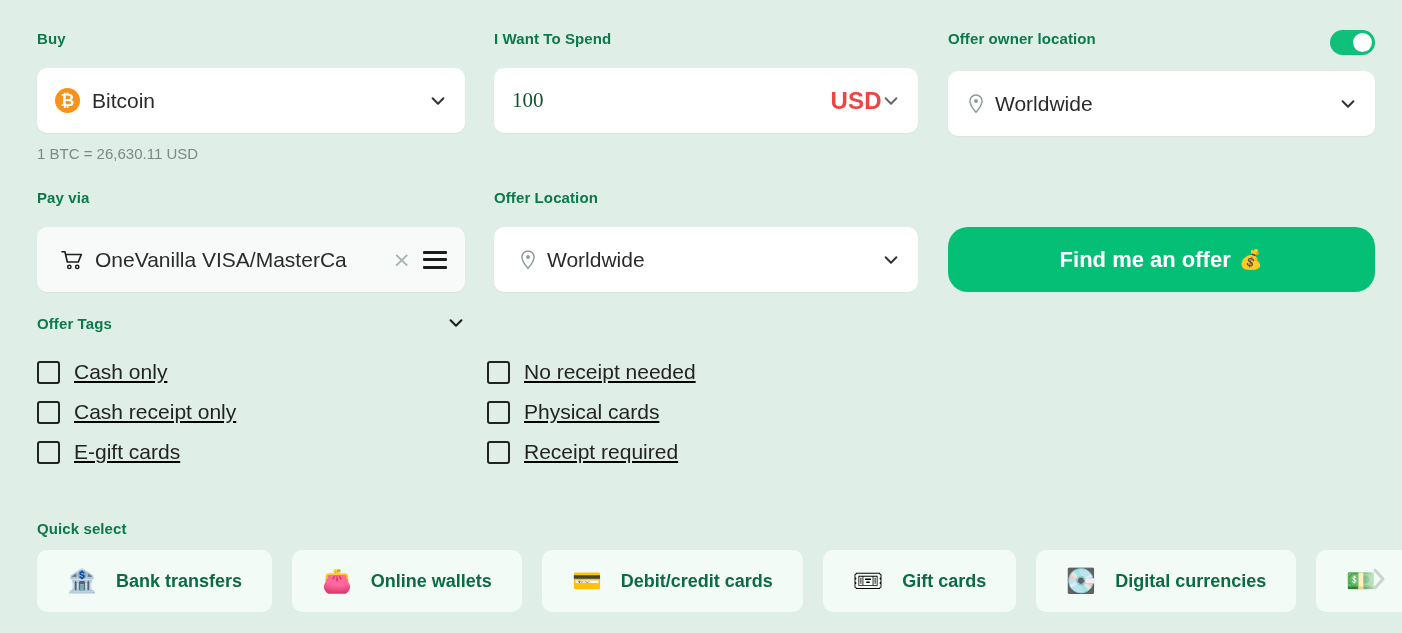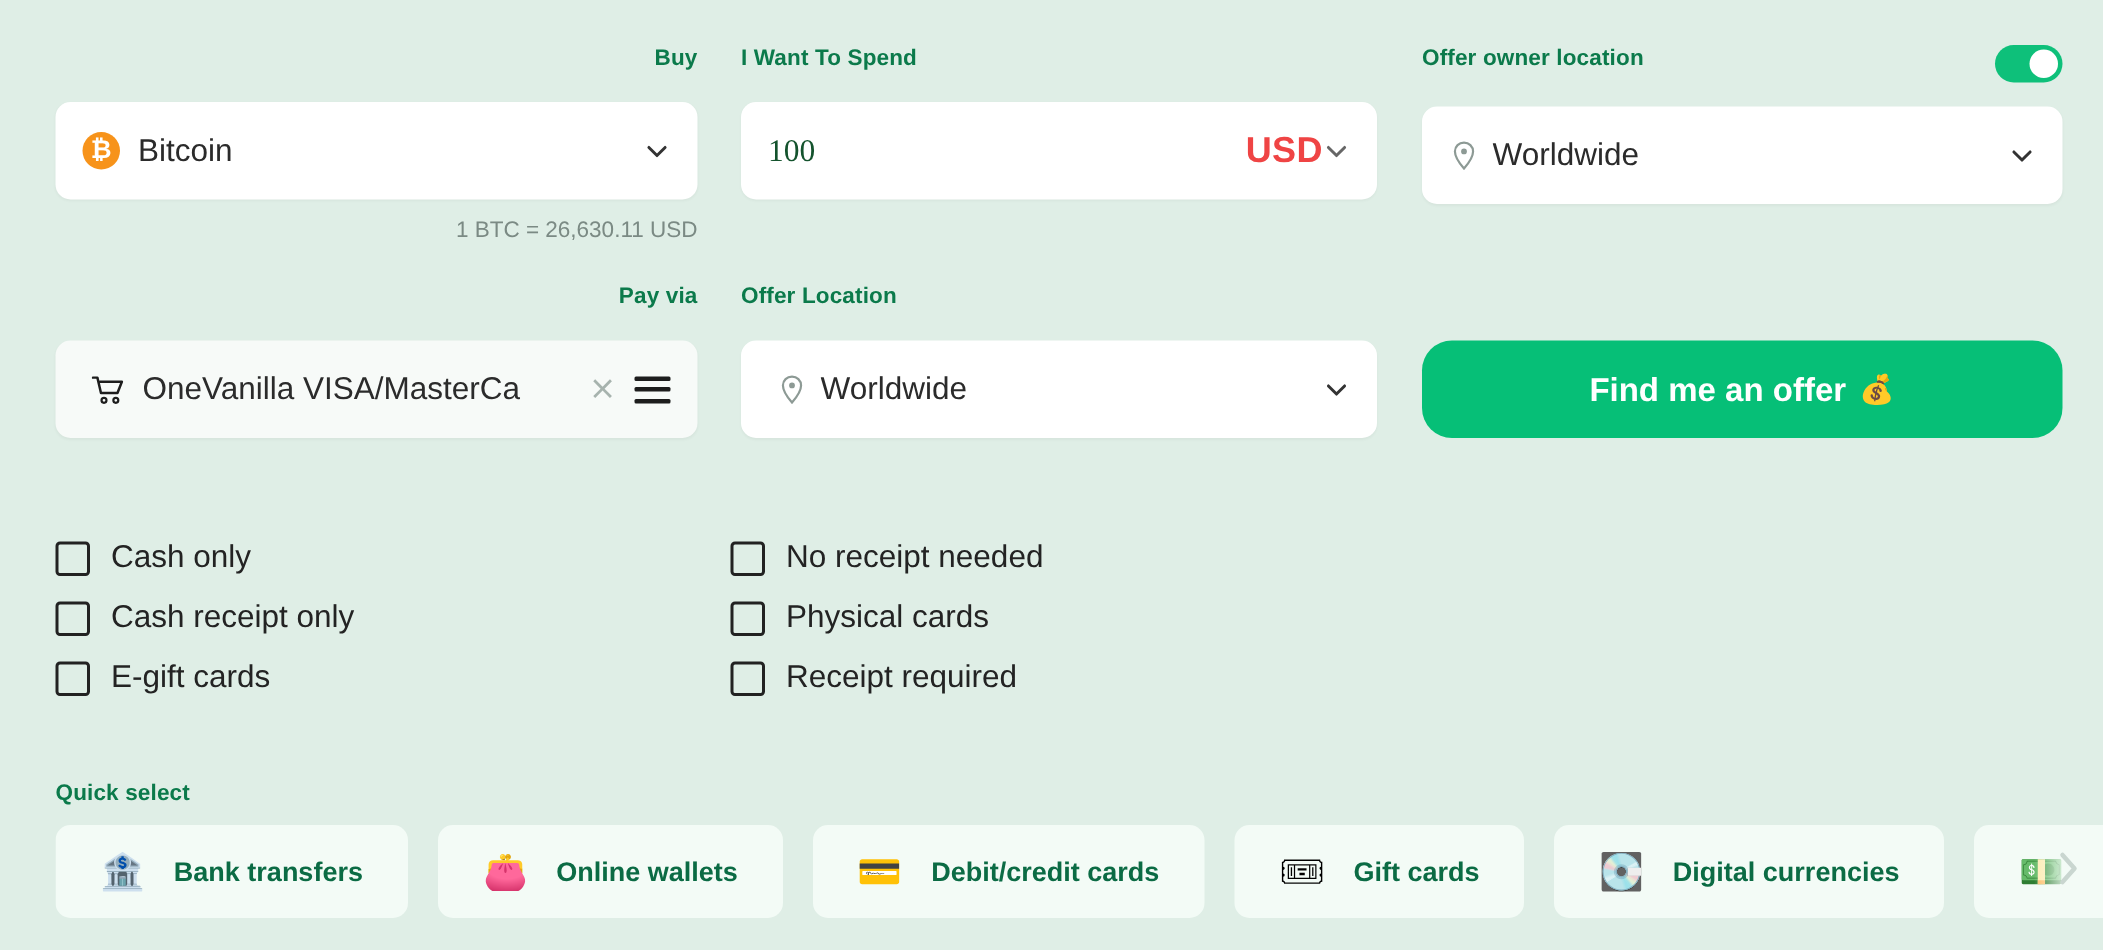--- a/index.html
+++ b/index.html
@@ -39,21 +39,21 @@
   }
   .input-value.plain { font-weight: 400; }
 
   .chev {
     width: 18px; height: 18px;
     flex: 0 0 auto;
   }
   .chev svg { display:block; }
 
   
-  .col1 { position: absolute; left: 37px;  width: 428px; text-align: right; }
+  .col1 { position: absolute; left: 37px;  width: 428px; }
   .col2 { position: absolute; left: 494px; width: 424px; }
   .col3 { position: absolute; left: 948px; width: 427px; }
 
   
   .r1 { top: 30px; }
   .r1 .input-box { margin-top: 21px; }
 
   .btc-icon {
     width: 25px; height: 25px; border-radius: 50%;
     background: #f7931a;
@@ -133,21 +133,21 @@
 
   
   .tags-head {
     position: absolute; left: 37px; top: 314px;
     width: 428px;
     display: flex; align-items: center; justify-content: space-between;
   }
   .tags-grid {
     position: absolute; left: 37px; top: 352px; width: 900px;
   }
-  .tag-cols { display: flex; }
+  .tag-cols { display: flex; text-decoration: underline; }
   .tag-col { width: 456px; }
   .tag-row {
     display: flex; align-items: center;
     height: 40px;
     gap: 14px;
   }
   .cbx {
     width: 23px; height: 23px;
     border: 2.5px solid #222; border-radius: 3px;
     background: transparent;
@@ -286,20 +286,28 @@
   </div>
 
   <div class="col3 r2">
     <div class="field-label" style="visibility:hidden">&nbsp;</div>
     <button class="find-btn">
       <span>Find me an offer</span>
       <span class="emoji">💰</span>
     </button>
   </div>
 
+  <div class="tags-head">
+    <span class="field-label">Offer Tags</span>
+    <span class="chev">
+      <svg width="18" height="18" viewBox="0 0 20 20">
+          <path d="M4 7l6 6 6-6" stroke="#222" stroke-width="2.4" fill="none" stroke-linecap="round" stroke-linejoin="round"></path>
+        </svg>
+    </span>
+  </div>
 
   <div class="tags-grid">
     <div class="tag-cols">
       <div class="tag-col">
         <div class="tag-row">
           <span class="cbx"></span>
           <span class="tag-label">Cash only</span>
         </div>
         <div class="tag-row">
           <span class="cbx"></span>

